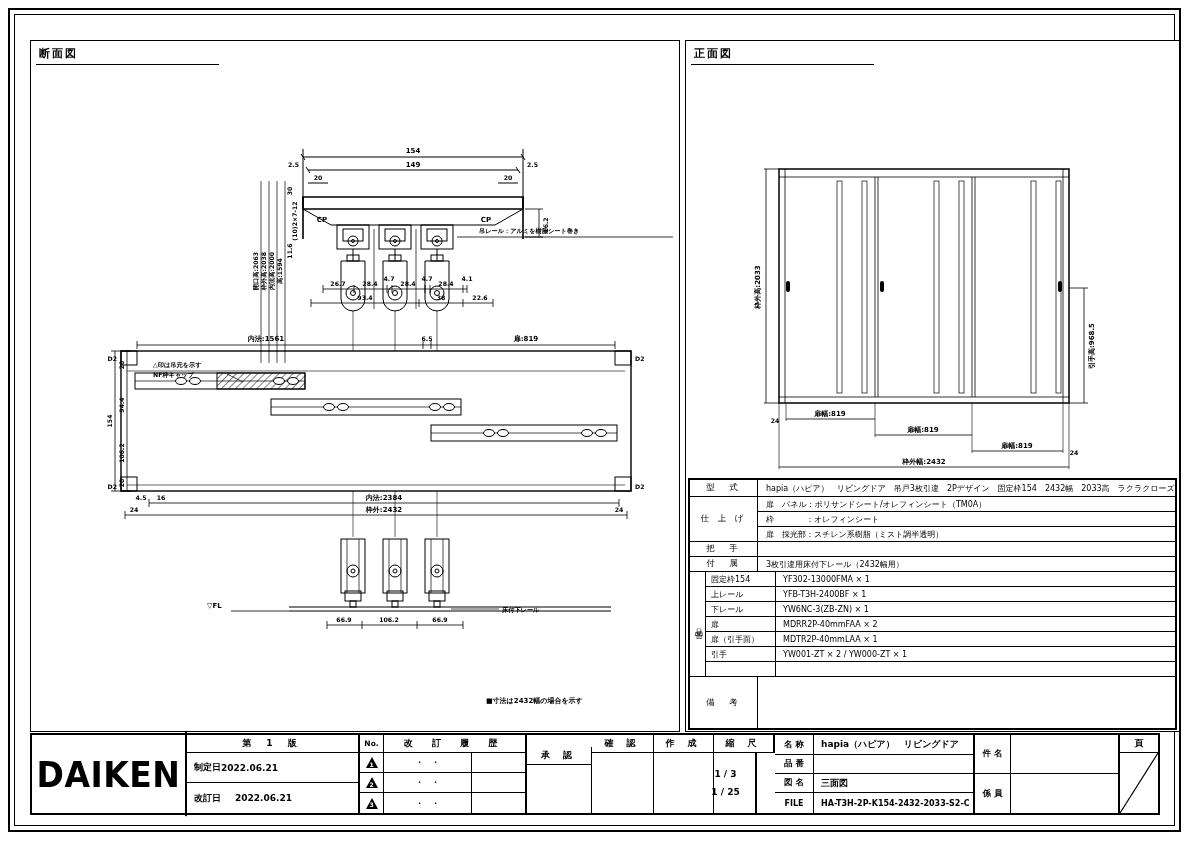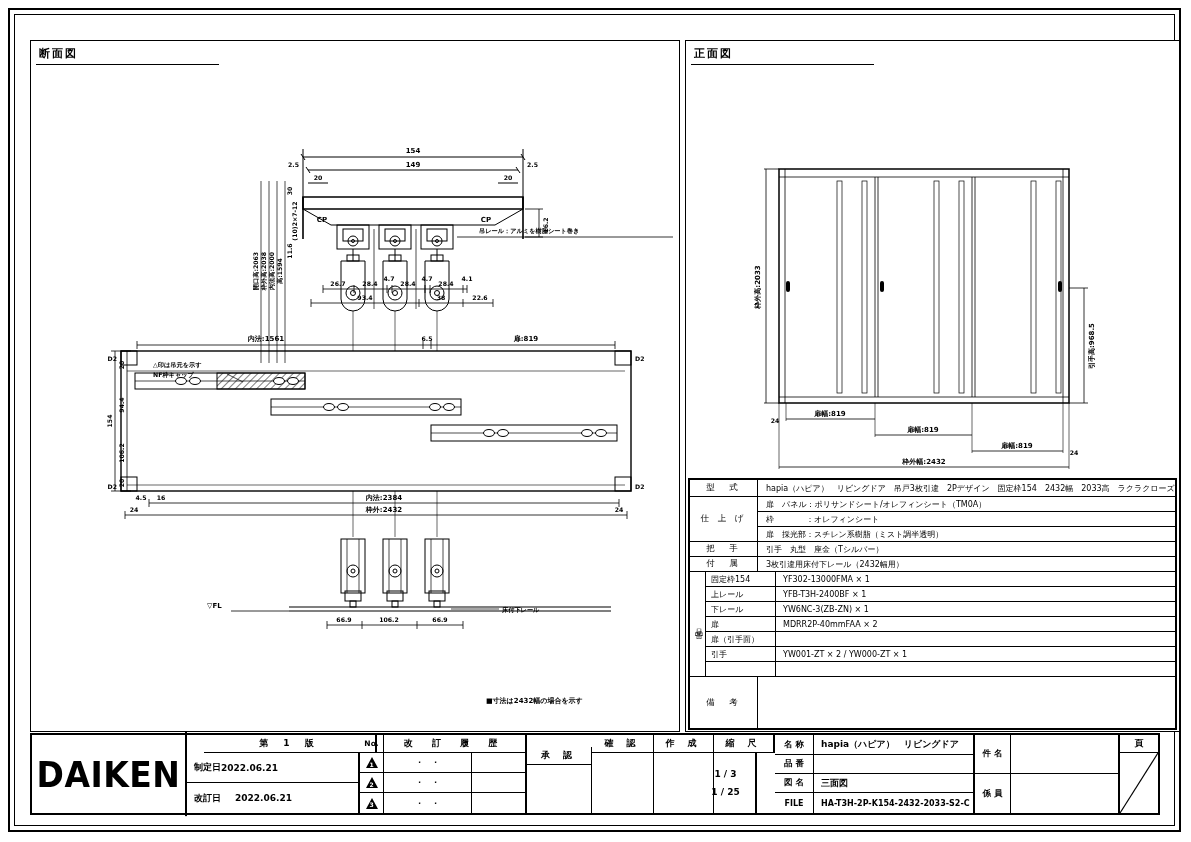--- a/index.html
+++ b/index.html
@@ -287,21 +287,20 @@
   <div class="srow" style="height:45px">
     <div class="slabel">仕 上 げ</div>
     <div class="scol">
       <div class="subrow">扉　パネル：ポリサンドシート/オレフィンシート（TM0A）</div>
       <div class="subrow">枠　　　　：オレフィンシート</div>
       <div class="subrow">扉　採光部：スチレン系樹脂（ミスト調半透明）</div>
     </div>
   </div>
   <div class="srow" style="height:15px">
     <div class="slabel">把　手</div>
-    <div class="sval">引手　丸型　座金（Tシルバー）</div>
   </div>
   <div class="srow" style="height:15px">
     <div class="slabel">付　属</div>
     <div class="sval">3枚引違用床付下レール（2432幅用）</div>
   </div>
   <div class="srow" style="height:105px">
     <div class="pn-strip">品番</div>
     <div class="pcol">
       <div class="prow">
         <div class="pname">固定枠154</div>
@@ -314,41 +313,42 @@
       <div class="prow">
         <div class="pname">下レール</div>
         <div class="pno">YW6NC-3(ZB-ZN) × 1</div>
       </div>
       <div class="prow">
         <div class="pname">扉</div>
         <div class="pno">MDRR2P-40mmFAA × 2</div>
       </div>
       <div class="prow">
         <div class="pname">扉（引手面）</div>
+        <div class="pno">MDTR2P-40mmLAA × 1</div>
       </div>
       <div class="prow">
         <div class="pname">引手</div>
         <div class="pno">YW001-ZT × 2 / YW000-ZT × 1</div>
       </div>
       <div class="prow">
         <div class="pname"></div>
         <div class="pno"></div>
       </div>
     </div>
   </div>
   <div class="srow last">
     <div class="slabel">備　考</div>
     <div class="sval"></div>
   </div>
 </div>
 
 <div class="abs" id="titleblock">
   <div class="tc br2" id="logo-cell" style="left:0;top:0;width:155px;height:78px">DAIKEN</div>
 
-  <div class="tc br2 bb1" style="left:172px;top:0;width:173px;height:18px;letter-spacing:6px">第 1 版</div>
+  <div class="tc br2 bb1" style="left:155px;top:0;width:173px;height:18px;letter-spacing:6px">第 1 版</div>
   <div class="tc br2 bb1 left-pad" style="left:155px;top:18px;width:173px;height:30px;">
     <span>制定日</span>
     <span>2022.06.21</span>
   </div>
   <div class="tc br2 left-pad" style="left:155px;top:48px;width:173px;height:30px;gap:14px">
     <span>改訂日</span>
     <span>2022.06.21</span>
   </div>
 
   <div class="tc br1 bb1" style="left:328px;top:0;width:24px;height:18px;font-size:7.5px">No.</div>

